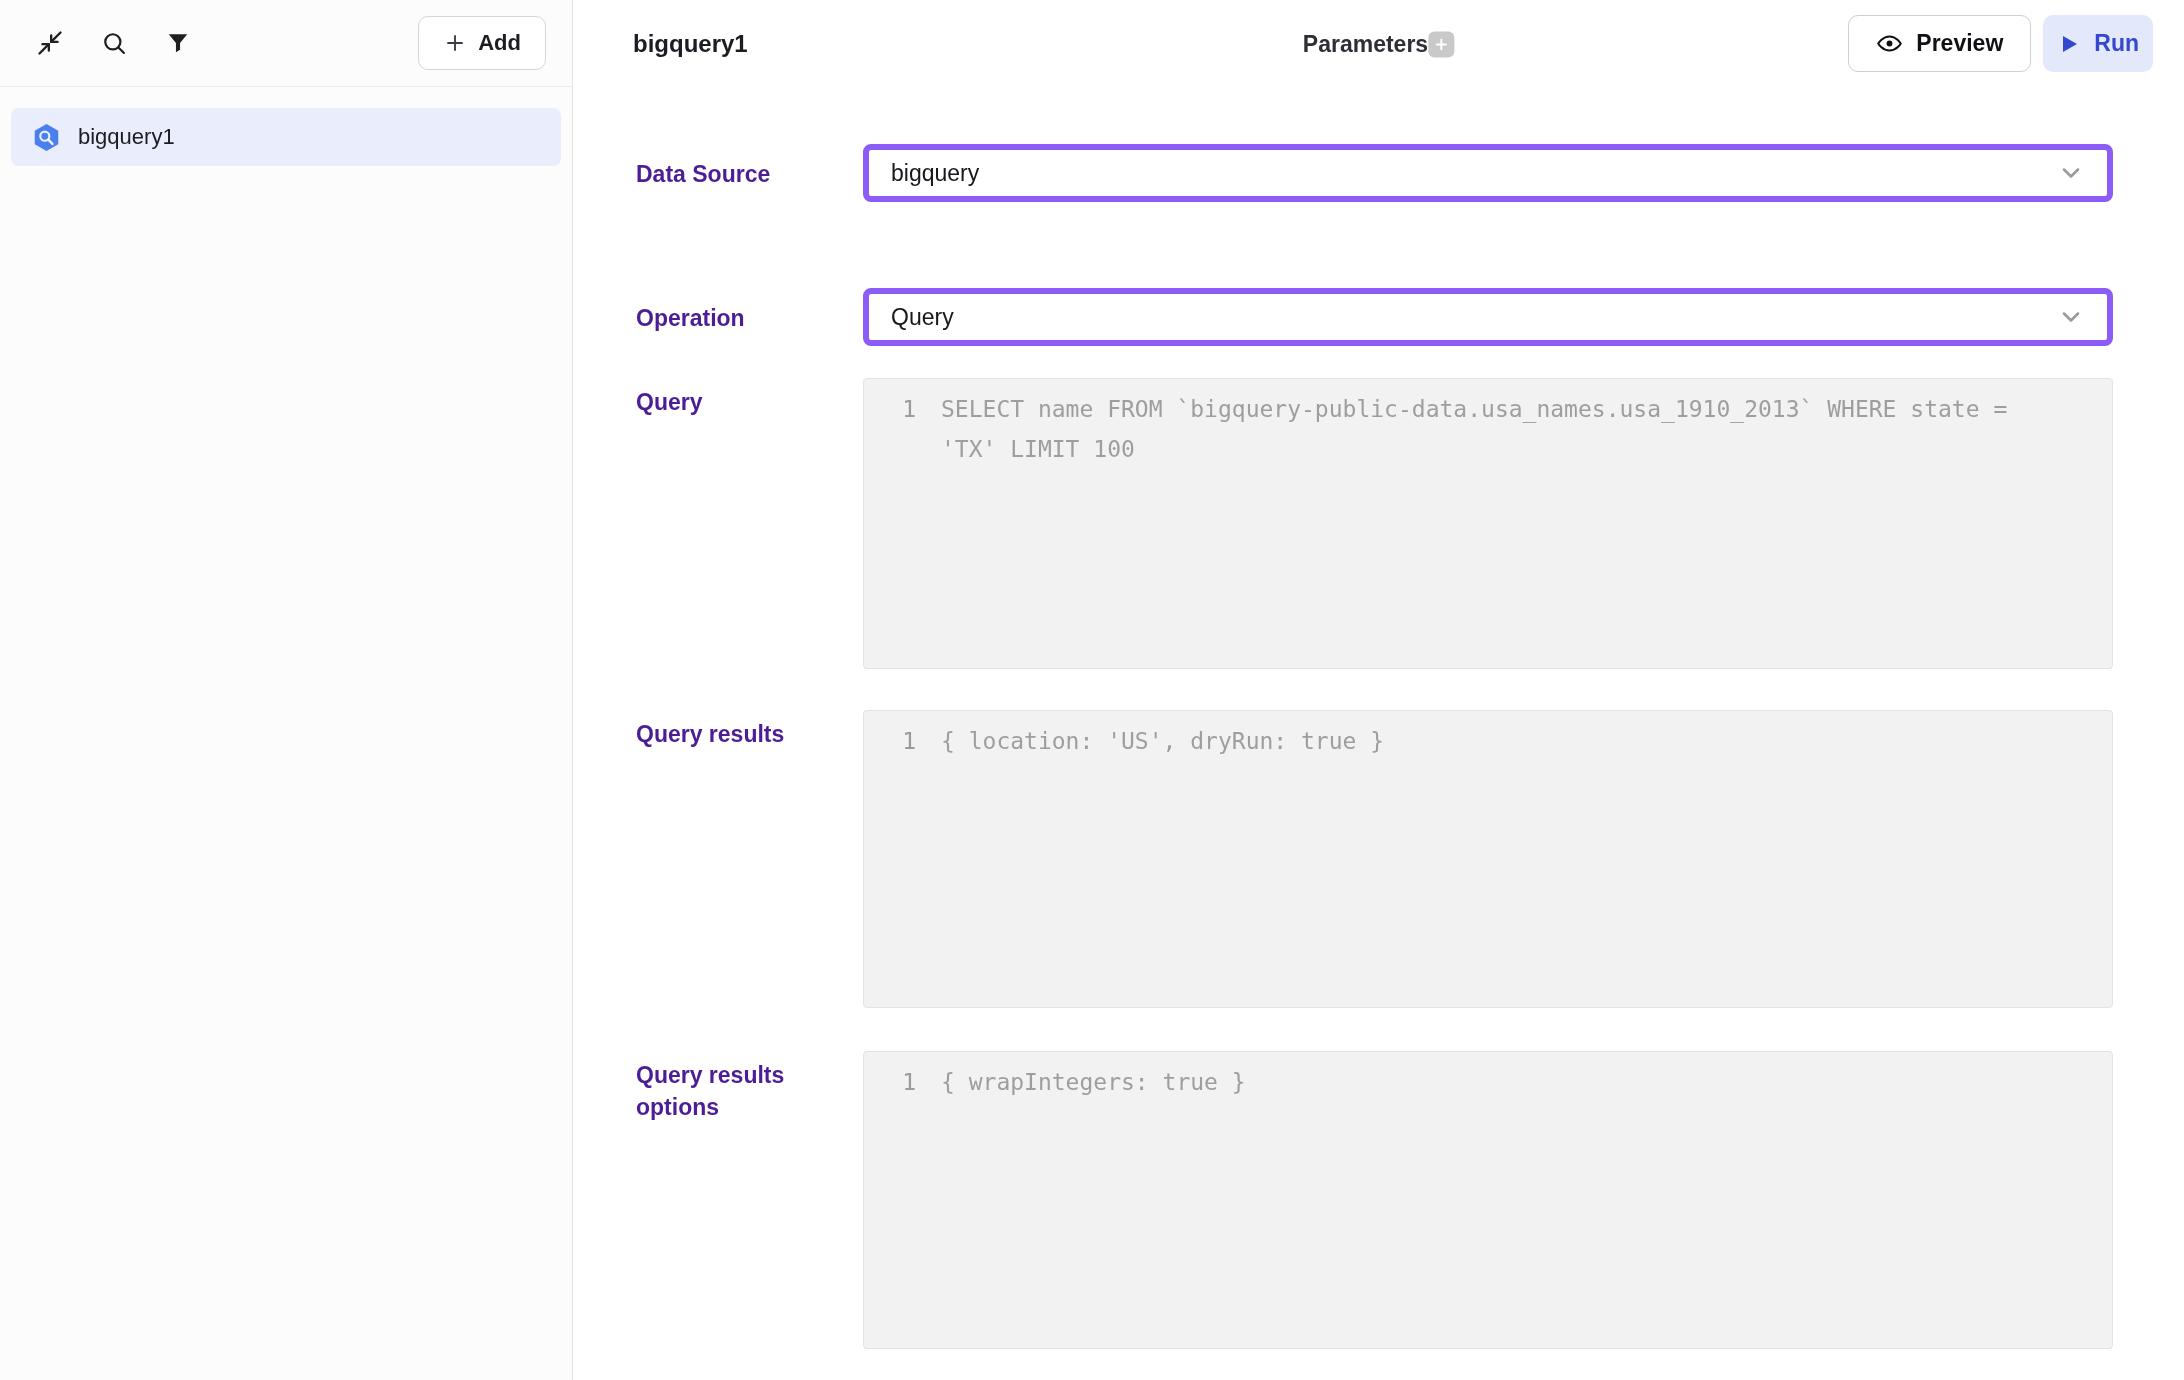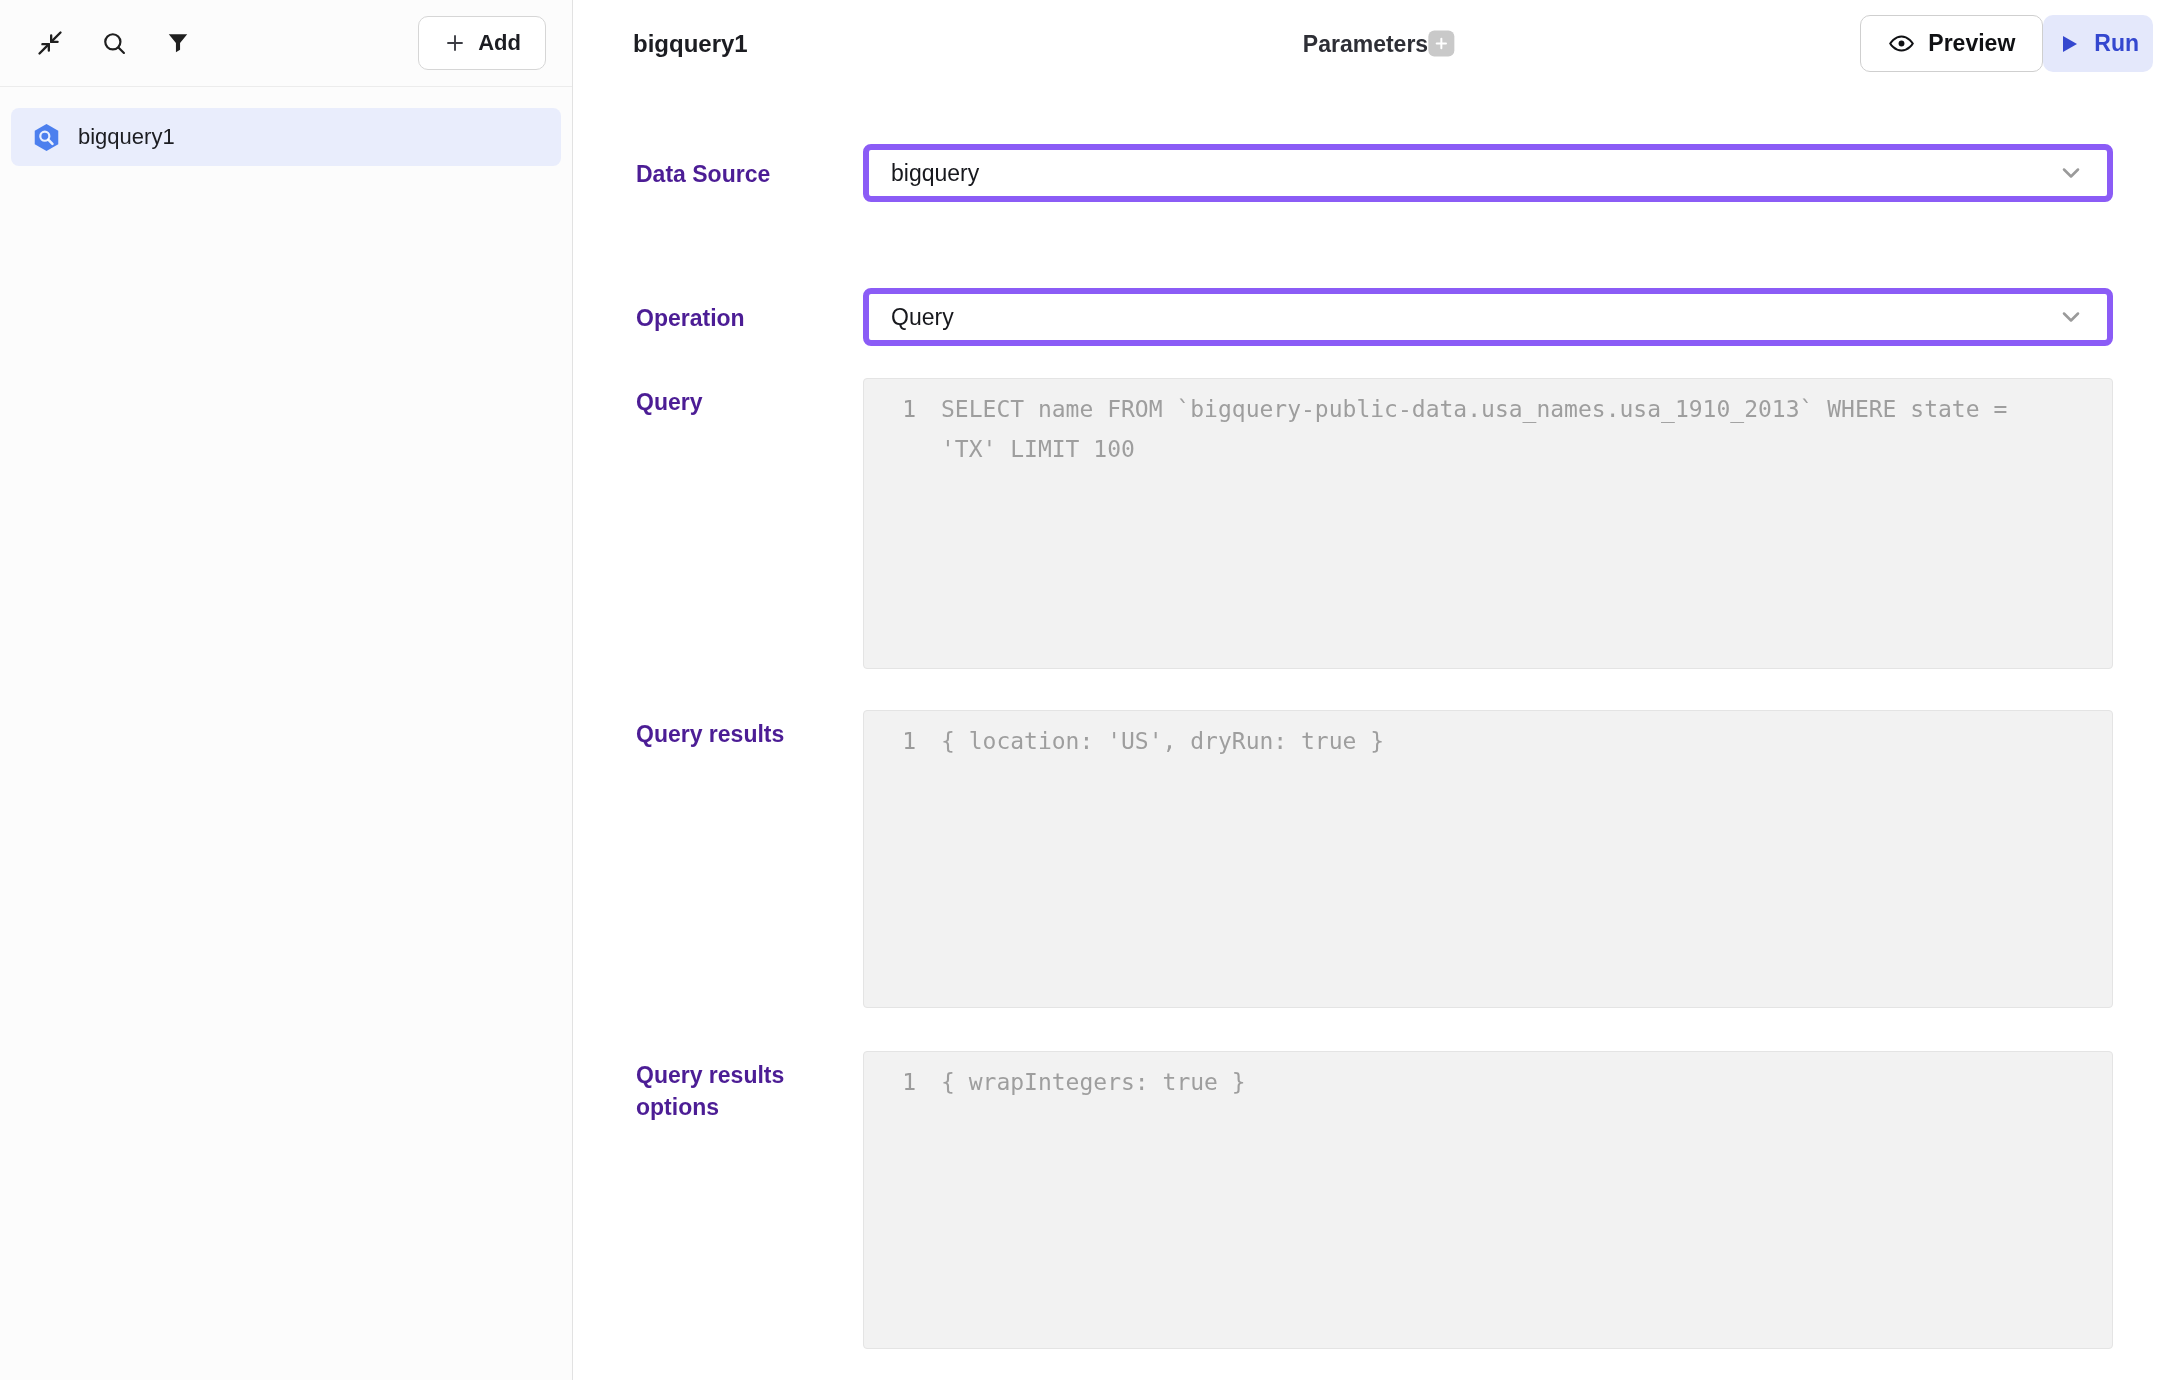--- a/index.html
+++ b/index.html
@@ -51,29 +51,29 @@
   
   .main { flex:1; min-width:0; display:flex; flex-direction:column; background:#ffffff; }
   .main-header {
     height:87px; flex:none; position:relative;
     display:flex; align-items:center;
     padding:0 31px 0 60px;
   }
   .page-title { font-size:24px; font-weight:600; color:#1c1d22; }
   .params {
     position:absolute; left:50%; top:50%; transform:translate(-50%,-50%);
-    display:flex; align-items:flex-start; 
+    display:flex; align-items:flex-end; 
   }
   .params-label { font-size:23px; font-weight:600; color:#2e2f36; }
   .params-badge {
     width:26px; height:26px; border-radius:6px; background:#c9c9c9;
     display:flex; align-items:center; justify-content:center;
     border:none; padding:0; cursor:pointer;
   }
-  .actions { margin-left:auto; display:flex; align-items:flex-start; }
+  .actions { margin-left:auto; display:flex; align-items:flex-start; gap:12px; }
   .btn-preview {
     height:57px; padding:0 27px;
     display:inline-flex; align-items:center; gap:13px;
     background:#ffffff; border:1px solid #cfcfcf; border-radius:10px;
     font-family:inherit; font-size:23px; font-weight:700; color:#101114;
     cursor:pointer;
   }
   .btn-run {
     height:57px; padding:0 14px;
     display:inline-flex; align-items:center; gap:13px;

